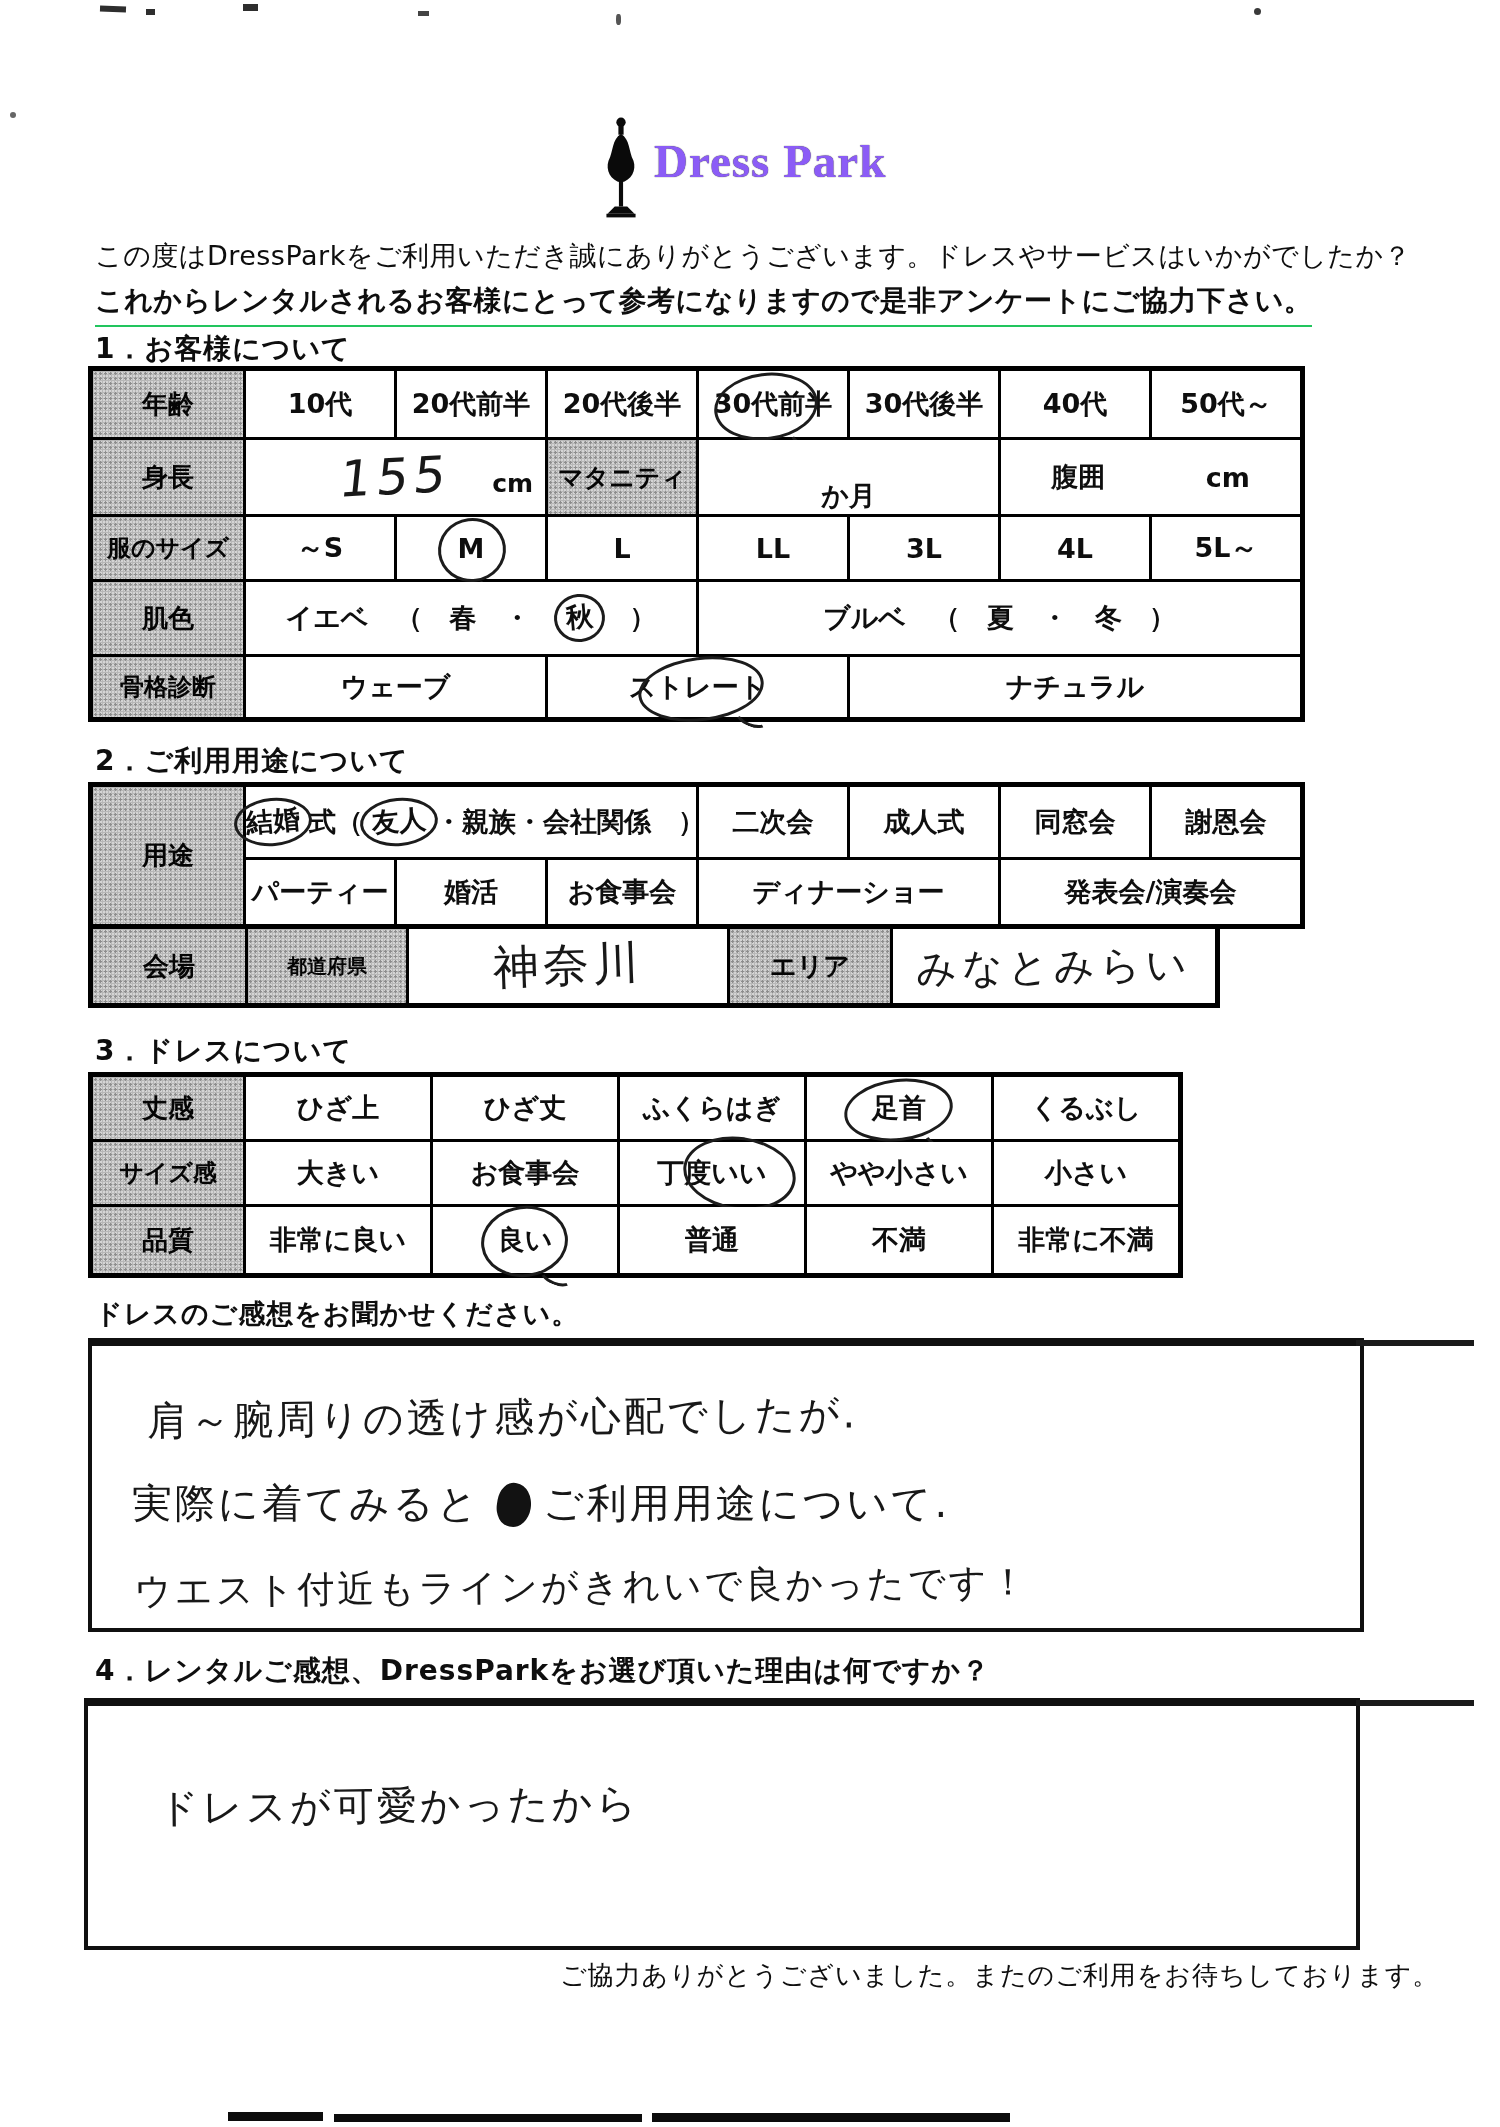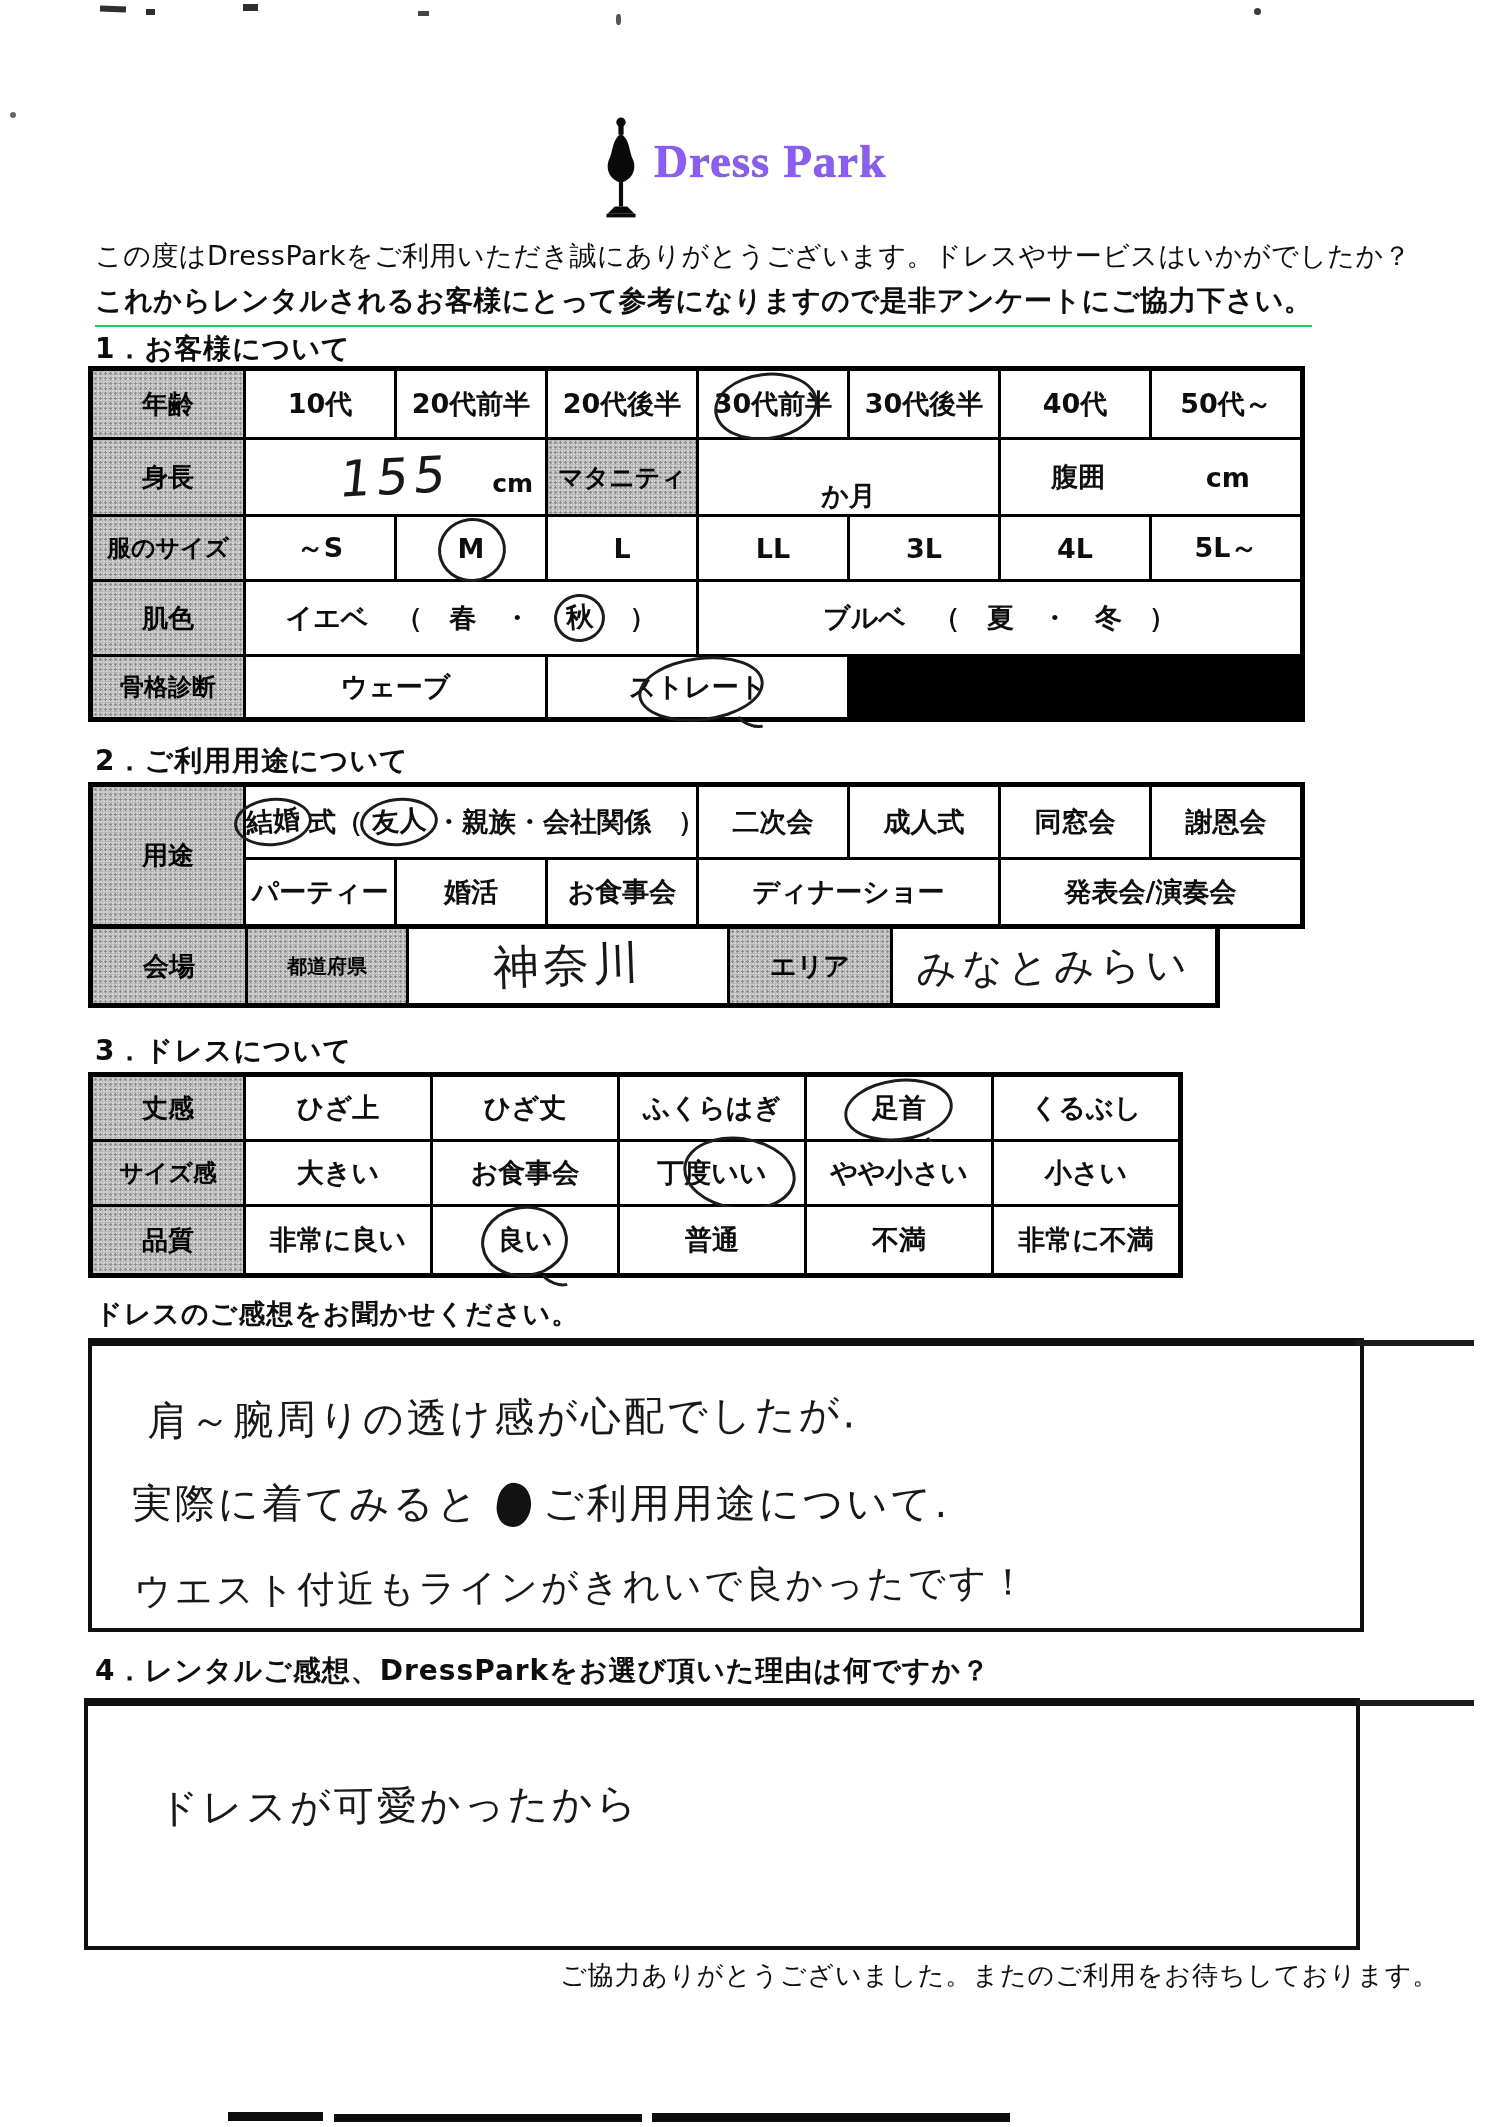--- a/index.html
+++ b/index.html
@@ -171,20 +171,23 @@
   <div class="hcell" style="font-size:24px;">
       <span>骨格診断</span>
     </div>
   <div class="cell" style="grid-column:span 2;">
       <span>ウェーブ</span>
     </div>
   <div class="cell" style="grid-column:span 2;">
     <span>ストレート</span>
     <span class="pen tailed" style="left:30%;top:0;width:40%;height:96%;"></span>
   </div>
+  <div class="cell" style="grid-column:span 3;">
+      <span>ナチュラル</span>
+    </div>
 </div>
 
 <div class="abs h-sec" style="left:95px;top:742px;">2．ご利用用途について</div>
 
 <div class="abs tbl" style="left:88px;top:782px;grid-template-columns:150px repeat(7,148px);grid-template-rows:70px 64px;">
   <div class="hcell" style="grid-row:1/3;">
       <span>用途</span>
     </div>
   <div class="cell" style="grid-column:span 3;">
     <span class="circ">結婚</span>

